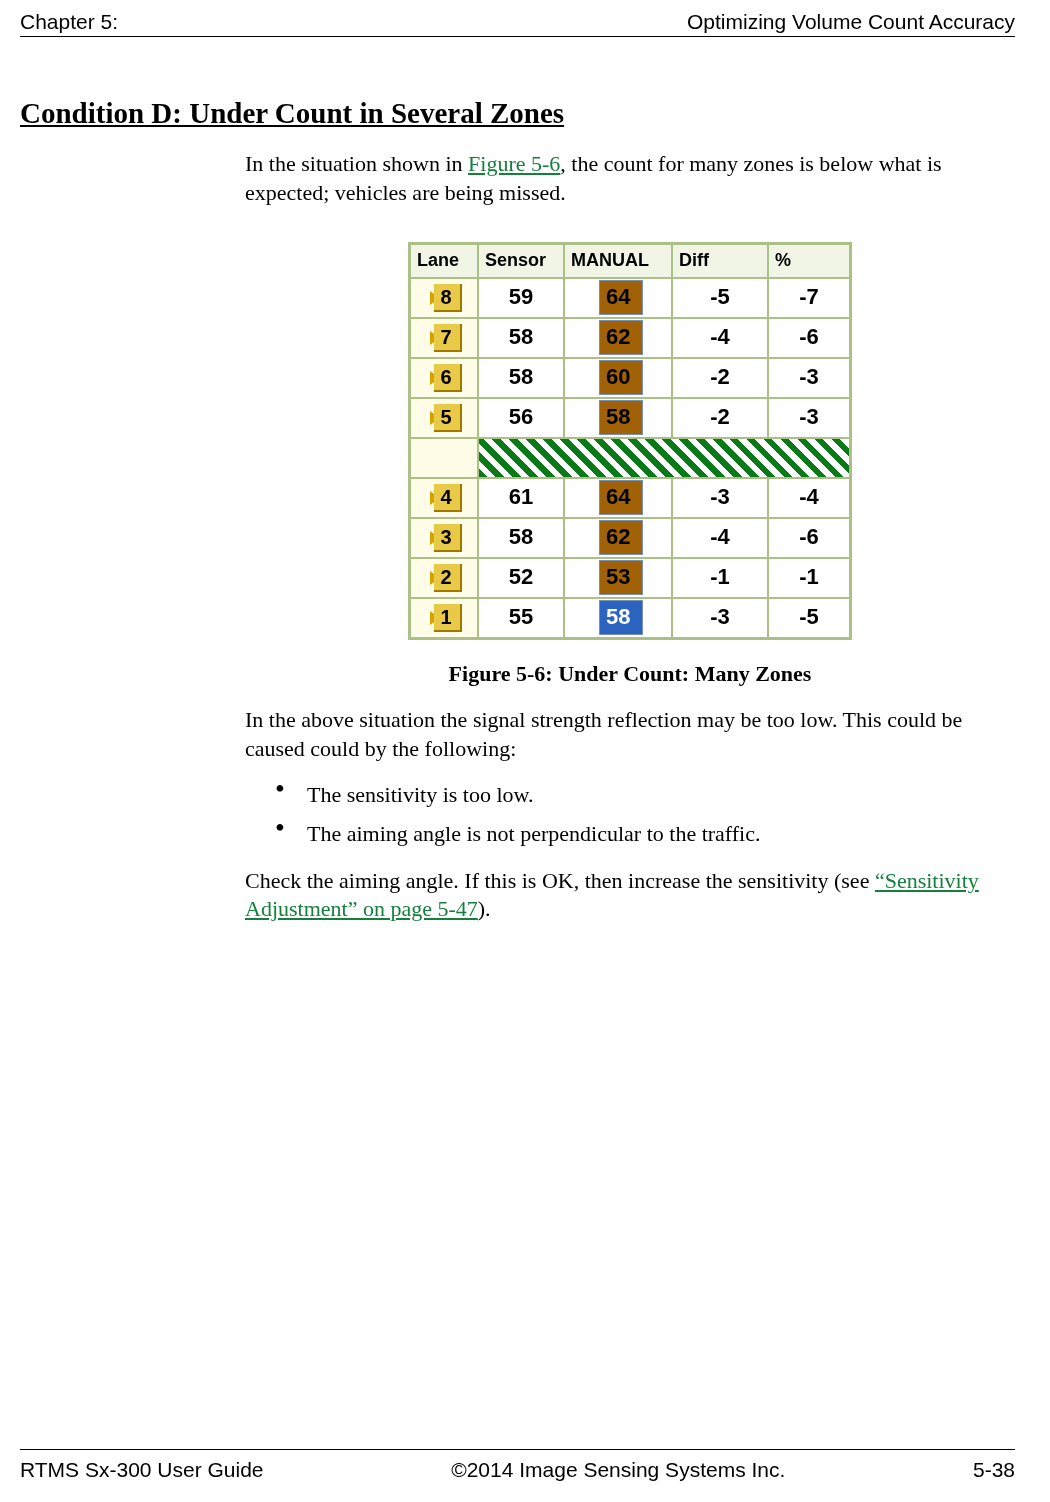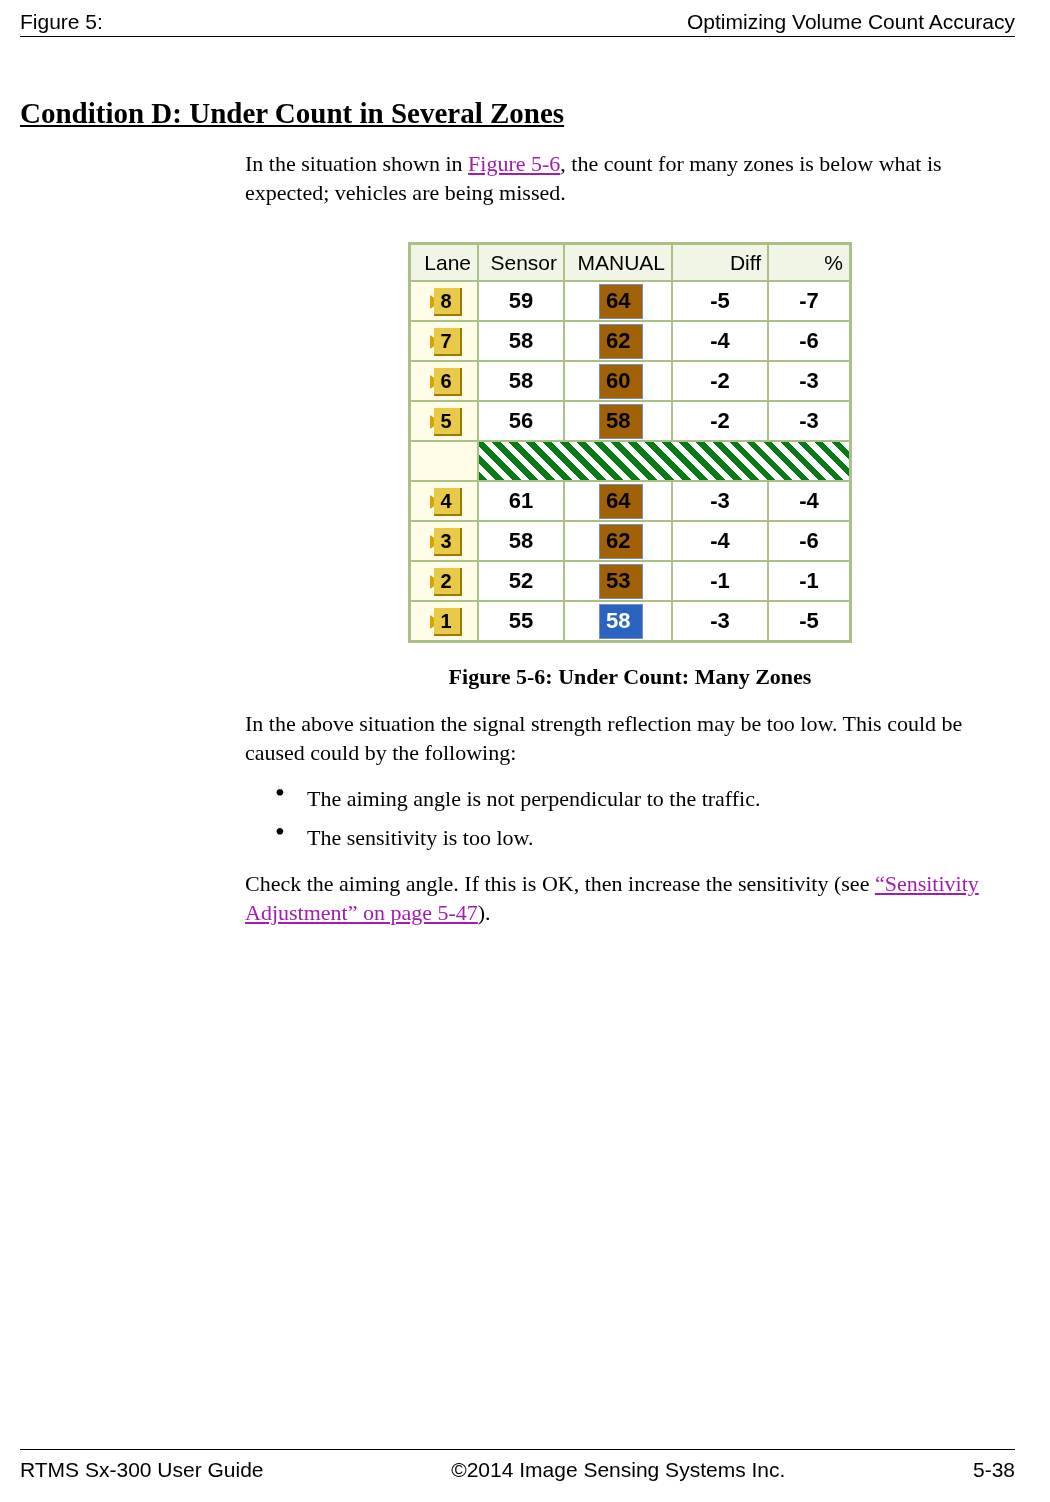--- a/index.html
+++ b/index.html
@@ -34,41 +34,41 @@
     margin-top: 60px;
     margin-bottom: 20px;
     text-decoration: underline;
   }
   .body-block {
     margin-left: 225px;
     font-size: 22px;
     line-height: 1.3;
   }
   .body-block p { margin: 0 0 18px 0; }
-  a.xref { color: #a21caf; text-decoration: underline; }
+  a.xref { color: #15803d; text-decoration: underline; }
   .figure-wrap {
     display: flex;
     flex-direction: column;
     align-items: center;
     margin: 35px 0 18px 0;
   }
   .data-table {
     border: 2px solid #aac084;
     border-collapse: separate;
     border-spacing: 0;
     background: #fff;
     font-family: Arial, Helvetica, sans-serif;
   }
   .data-table th {
     background: #f0f5e5;
-    font-weight: normal;
-    font-size: 21px;
+    font-weight: bold;
+    font-size: 18px;
     border: 1px solid #aac084;
     padding: 4px 6px;
-    text-align: right;
+    text-align: left;
   }
   .data-table td {
     border: 1px solid #aac084;
     font-size: 22px;
     font-weight: bold;
     text-align: center;
     height: 38px;
     padding: 0;
     font-family: Arial, Helvetica, sans-serif;
   }
@@ -176,21 +176,21 @@
     font-size: 21px;
     padding-top: 8px;
   }
 </style>
 </head>
 <body>
 
 <div class="page">
 
   <div class="top-rule">
-    <span>Figure 5:</span>
+    <span>Chapter 5:</span>
     <span>Optimizing Volume Count Accuracy</span>
   </div>
 
   <div class="section-title">Condition D: Under Count in Several Zones</div>
 
   <div class="body-block">
 
     <p>
       <span>In the situation shown in </span><a href="#" class="xref">Figure 5-6</a><span>, the count for many zones is below what is expected; vehicles are being missed.</span>
     </p>
@@ -268,22 +268,22 @@
               <td>-5</td>
             </tr>
           </tbody>
       </table>
       <div class="figure-caption">Figure 5-6: Under Count: Many Zones</div>
     </div>
 
     <p>In the above situation the signal strength reflection may be too low. This could be caused could by the following:</p>
 
     <ul class="bullets">
+      <li>The sensitivity is too low.</li>
       <li>The aiming angle is not perpendicular to the traffic.</li>
-      <li>The sensitivity is too low.</li>
     </ul>
 
     <p>
       <span>Check the aiming angle. If this is OK, then increase the sensitivity (see </span><a href="#" class="xref">“Sensitivity Adjustment” on page 5-47</a><span>).</span>
     </p>
 
   </div>
 
   <div class="bottom">
     <div class="bottom-rule">

